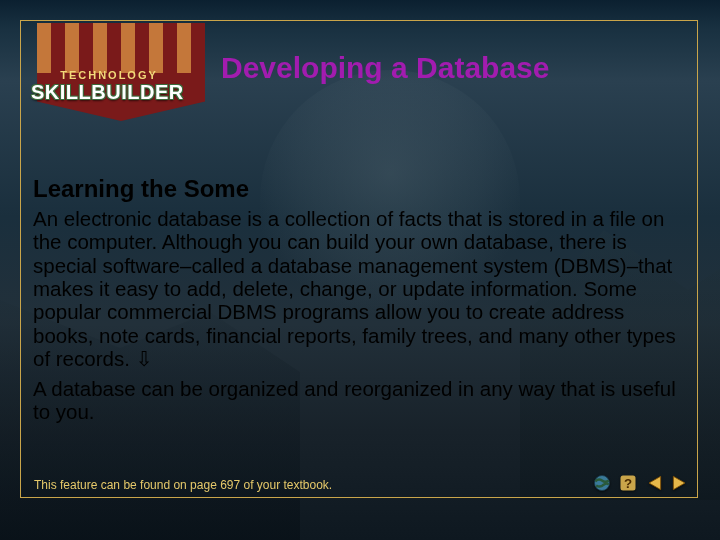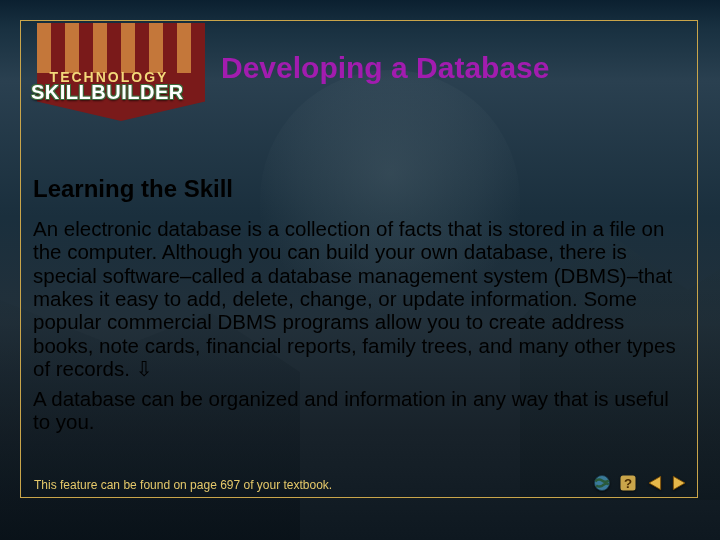--- a/index.html
+++ b/index.html
@@ -39,21 +39,21 @@
     background: #7a1a1a;
     clip-path: polygon(0 0, 100% 0, 100% 80%, 50% 100%, 0 80%);
   }
   .logo-stripes {
     position: absolute; left: 0; top: 0; width: 168px; height: 50px;
     background: repeating-linear-gradient(90deg,#c4773a 0 14px,#7a1a1a 14px 28px);
     clip-path: polygon(0 0,100% 0,100% 100%,0 100%);
   }
   .logo-tech {
     position: absolute; left: 0; top: 46px; width: 144px; text-align: center;
-    font-size: 14px; letter-spacing: 2px; color: #f2d97a; font-weight: bold;
+    font-size: 11px; letter-spacing: 2px; color: #f2d97a; font-weight: bold;
   }
   .logo-title {
     position: absolute; left: -6px; top: 58px; width: 180px; text-align: left;
     font-size: 20px; font-weight: 900; color: #fff;
     text-shadow: 1px 1px 0 #3a6a3a, -1px -1px 0 #3a6a3a, 1px -1px 0 #3a6a3a, -1px 1px 0 #3a6a3a, 0 2px 2px rgba(0,0,0,.6);
     font-family: "Arial Black", Arial, sans-serif;
     letter-spacing: .5px;
   }
 
   .title {
@@ -61,21 +61,21 @@
     color: #a21caf; font-size: 30px; font-weight: bold;
     font-family: Arial, sans-serif;
   }
 
   .subhead {
     position: absolute; left: 12px; top: 154px;
     color: #000; font-size: 24px; font-weight: bold;
   }
 
   .body {
-    position: absolute; left: 12px; top: 196px; width: 652px;
+    position: absolute; left: 12px; top: 186px; width: 652px;
     color: #000; font-size: 20.5px; line-height: 1.14;
   }
   .body p { margin: 0; }
 
   .gap { height: 6px; }
 
   .footer {
     position: absolute; left: 13px; bottom: 4px; width: 100%;
     text-align: left; color: #e6c96a; font-size: 12px; line-height: 1.15;
   }
@@ -100,26 +100,26 @@
 
   <div class="logo">
     <div class="logo-banner"></div>
     <div class="logo-stripes"></div>
     <div class="logo-tech">TECHNOLOGY</div>
     <div class="logo-title">SKILLBUILDER</div>
   </div>
 
   <div class="title">Developing a Database</div>
 
-  <div class="subhead">Learning the Skill</div>
+  <div class="subhead">Learning the Some</div>
 
   <div class="body">
     <p>An electronic database is a collection of facts that is stored in a file on the computer. Although you can build your own database, there is special software–called a database management system (DBMS)–that makes it easy to add, delete, change, or update information. Some popular commercial DBMS programs allow you to create address books, note cards, financial reports, family trees, and many other types of records. ⇩</p>
     <div class="gap"></div>
-    <p>A database can be organized and information in any way that is useful to you.</p>
+    <p>A database can be organized and reorganized in any way that is useful to you.</p>
   </div>
 
   <div class="footer">
     <div>This feature can be found on page 697 of your textbook.</div>
   </div>
 
   <div class="nav">
     <div class="nav-btn">
       <svg viewBox="0 0 24 24">
         <circle cx="12" cy="12" r="9" fill="#3a7a9a" stroke="#1a3a4a"></circle>

